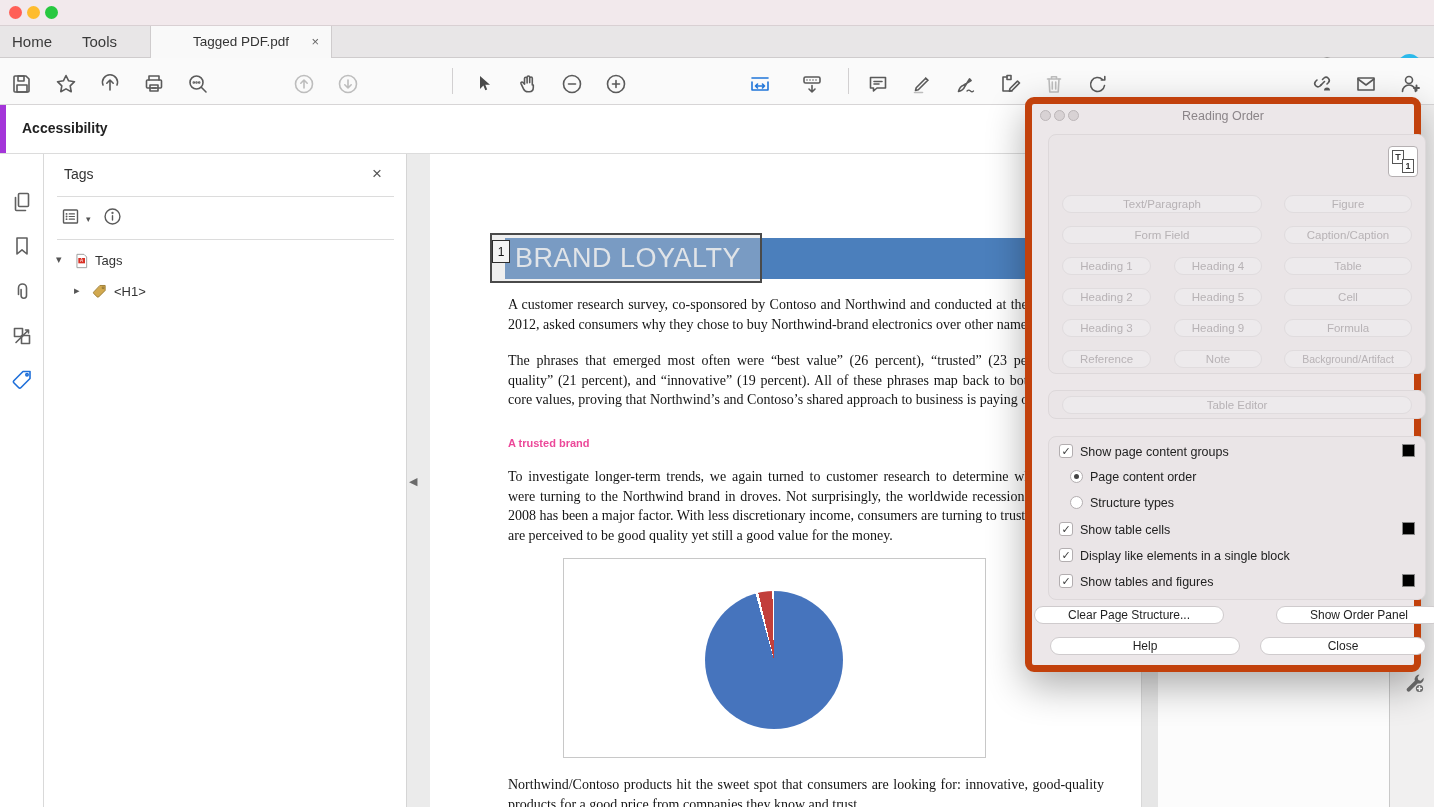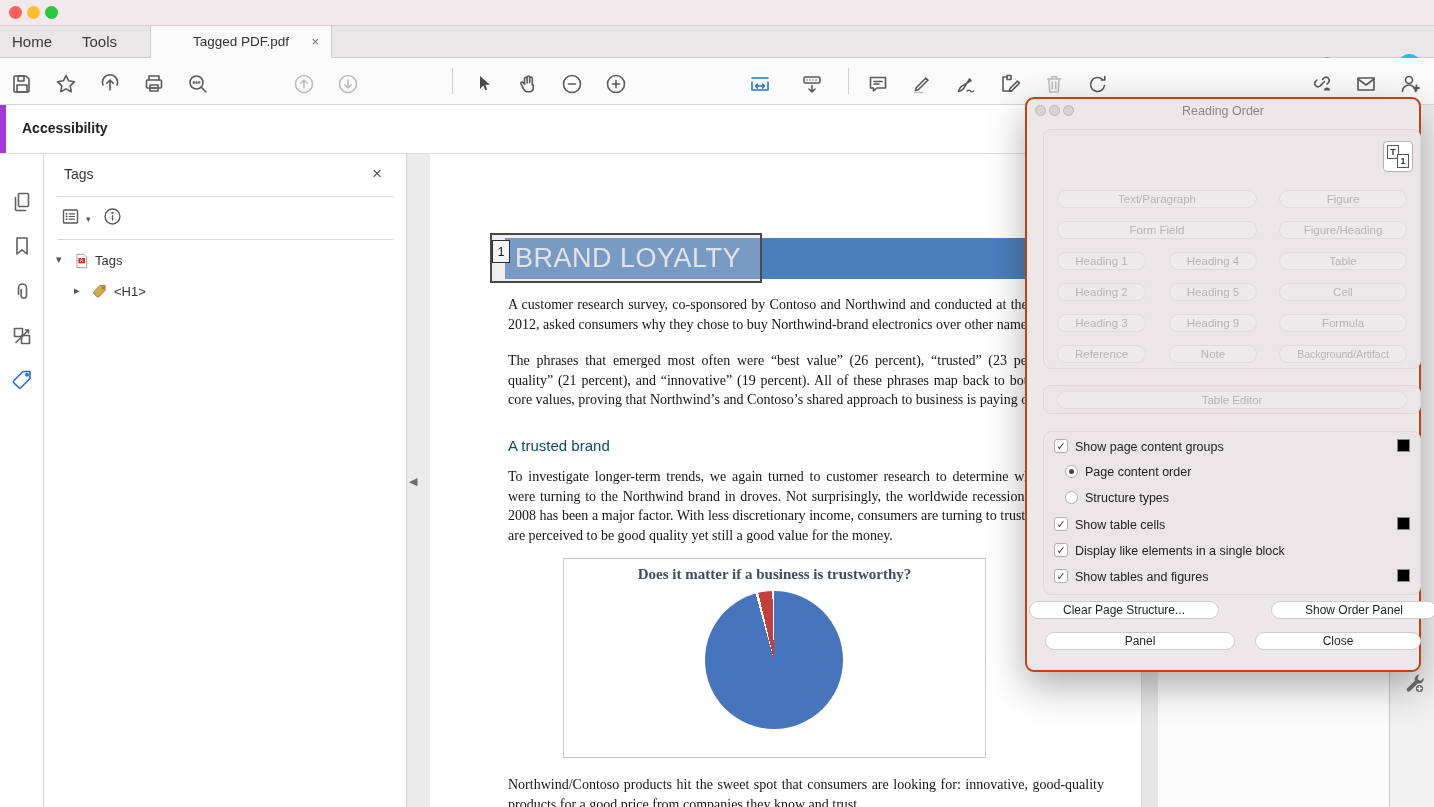--- a/index.html
+++ b/index.html
@@ -58,32 +58,32 @@
   #rightpanel{left:1158px;top:105px;width:231px;height:702px;background:#fcfcfc}
   #rightrail{left:1389px;top:105px;width:45px;height:702px;background:#f1f0f0;border-left:1px solid #c9c9c9}
   #wrench{position:absolute;left:1402px;top:670px;width:24px;height:26px;color:#6f6f6f}
 
   
   #banner{position:absolute;left:505px;top:238px;width:600px;height:41px;background:#4b7fbc}
   #banner-text{font-family:"Liberation Sans",sans-serif;font-weight:300;font-size:27px;color:#e9eef4;line-height:41px;padding-left:10px;letter-spacing:.5px}
   #selrect{position:absolute;left:490px;top:233px;width:272px;height:50px;background:rgba(210,210,210,.35);border:2px solid #4a4a4a}
   #selnum{position:absolute;left:492px;top:240px;width:18px;height:23px;background:#f4f4f4;border:1px solid #2e2e2e;font-size:12px;color:#111;text-align:center;line-height:22px}
   .para{position:absolute;left:508px;width:596px;font-family:"Liberation Serif",serif;font-size:14px;line-height:1.4;color:#141414;text-align:justify}
-  #subhead{position:absolute;left:508px;top:437px;font-size:15px;font-weight:normal;color:#0c4a6e}
+  #subhead{position:absolute;left:508px;top:437px;font-size:11px;font-weight:bold;color:#ec4899}
 
   
   #chartbox{position:absolute;left:563px;top:558px;width:423px;height:200px;background:#fff;border:1px solid #c8c8c8}
   #chart-title{position:absolute;top:7px;width:100%;text-align:center;font-family:"Liberation Serif",serif;font-weight:bold;font-size:15px;color:#3e4d61}
   #pie{position:absolute;left:141px;top:32px;width:138px;height:138px;border-radius:50%}
   #legend{position:absolute;bottom:6px;width:100%;display:flex;justify-content:center;gap:16px;font-family:"Liberation Serif",serif;font-size:11.5px;font-weight:bold;color:#3b3b3b}
   .leg-item{display:flex;align-items:center;gap:4px}
   .leg-sq{width:7px;height:7px;display:inline-block}
 
   
-  #dialog{left:1025px;top:97px;width:396px;height:575px;background:#ece7e9;border:2px solid #c2410c;border-radius:9px;box-shadow:0 14px 38px rgba(0,0,0,.32)}
+  #dialog{left:1025px;top:97px;width:396px;height:575px;background:#ece7e9;border:7px solid #c2410c;border-radius:9px;box-shadow:0 14px 38px rgba(0,0,0,.32)}
   #dlg-title{position:absolute;top:5px;width:100%;text-align:center;font-size:12.5px;color:#8b8589}
   .dlg-light{position:absolute;top:6px;width:11px;height:11px;border-radius:50%;background:#d8d2d4;border:1px solid #bcb6b8}
   .group{position:absolute;left:16px;width:378px;background:#eae5e7;border:1px solid #ddd8da;border-radius:8px}
   #instruction{position:absolute;left:28px;top:38px;width:300px;font-size:12.5px;color:#2b2b2b;line-height:1.5}
   #type-toggle{position:absolute;left:356px;top:42px;width:30px;height:31px;background:#fff;border:1px solid #b5b0b2;border-radius:4px}
   .mini-box{position:absolute;background:#fff;border:1px solid #555;font-size:9px;font-weight:bold;color:#333;text-align:center;line-height:13px}
   .dbtn{position:absolute;height:18px;background:#edeaec;border:1px solid #e0dcde;border-radius:9px;font-size:11.5px;color:#b7b2b5;text-align:center;line-height:16px}
   .ebtn{position:absolute;height:18px;background:#fff;border:1px solid #cfcbcd;border-radius:9px;font-size:12px;color:#1f1f1f;text-align:center;line-height:16px}
   .cb{position:absolute;width:14px;height:14px;background:#fff;border:1px solid #b3aeb0;border-radius:3px;font-size:11px;line-height:13px;text-align:center;color:#3d3d3d}
   .rd{position:absolute;width:13px;height:13px;background:#fff;border:1px solid #b3aeb0;border-radius:50%}
@@ -313,40 +313,39 @@
 <div id="selrect"></div>
 <div id="selnum">1</div>
 
 <p class="para" style="top:295px">A customer research survey, co-sponsored by Contoso and Northwind and conducted at the beginning of 2012, asked consumers why they chose to buy Northwind-brand electronics over other name brands.</p>
 <p class="para" style="top:351px">The phrases that emerged most often were “best value” (26 percent), “trusted” (23 percent), “good quality” (21 percent), and “innovative” (19 percent). All of these phrases map back to both companies’ core values, proving that Northwind’s and Contoso’s shared approach to business is paying off.</p>
 <div id="subhead">A trusted brand</div>
 <p class="para" style="top:467px">To investigate longer-term trends, we again turned to customer research to determine why consumers were turning to the Northwind brand in droves. Not surprisingly, the worldwide recession that began in 2008 has been a major factor. With less discretionary income, consumers are turning to trusted brands that are perceived to be good quality yet still a good value for the money.</p>
 <p class="para" style="top:775px">Northwind/Contoso products hit the sweet spot that consumers are looking for: innovative, good-quality products for a good price from companies they know and trust.</p>
 
 <div id="chartbox">
-  <div id="chart-title">Does it matter if a business is trustworthy?</div>
   <div id="pie" style="background: conic-gradient(rgb(70, 116, 189) 0deg, rgb(70, 116, 189) 344.4deg, rgb(255, 255, 255) 344.4deg, rgb(255, 255, 255) 346.8deg, rgb(194, 63, 59) 346.8deg, rgb(194, 63, 59) 358.6deg, rgb(255, 255, 255) 358.6deg, rgb(255, 255, 255) 360deg);"></div>
 </div>
 
 <div class="abs" id="dialog">
   <span class="dlg-light" style="left:8px"></span>
   <span class="dlg-light" style="left:22px"></span>
   <span class="dlg-light" style="left:36px"></span>
   <div id="dlg-title">Reading Order</div>
 
   <div class="group" style="top:30px;height:240px"></div>
   <div id="type-toggle">
     <span class="mini-box" style="left:3px;top:3px;width:12px;height:14px">T</span>
     <span class="mini-box" style="left:13px;top:12px;width:12px;height:14px">1</span>
   </div>
 
   <button class="dbtn" style="left:30px;top:91px;width:200px">Text/Paragraph</button>
   <button class="dbtn" style="left:252px;top:91px;width:128px">Figure</button>
   <button class="dbtn" style="left:30px;top:122px;width:200px">Form Field</button>
-  <button class="dbtn" style="left:252px;top:122px;width:128px">Figure/Heading</button>
+  <button class="dbtn" style="left:252px;top:122px;width:128px">Caption/Caption</button>
   <button class="dbtn" style="left:30px;top:153px;width:89px">Heading 1</button>
   <button class="dbtn" style="left:142px;top:153px;width:88px">Heading 4</button>
   <button class="dbtn" style="left:252px;top:153px;width:128px">Table</button>
   <button class="dbtn" style="left:30px;top:184px;width:89px">Heading 2</button>
   <button class="dbtn" style="left:142px;top:184px;width:88px">Heading 5</button>
   <button class="dbtn" style="left:252px;top:184px;width:128px">Cell</button>
   <button class="dbtn" style="left:30px;top:215px;width:89px">Heading 3</button>
   <button class="dbtn" style="left:142px;top:215px;width:88px">Heading 9</button>
   <button class="dbtn" style="left:252px;top:215px;width:128px">Formula</button>
   <button class="dbtn" style="left:30px;top:246px;width:89px">Reference</button>
@@ -368,15 +367,15 @@
   <span class="optlbl" style="left:48px;top:419px">Show table cells</span>
   <span class="swatch" style="left: 370px; top: 418px; background: rgb(0, 0, 0);"></span>
   <span class="cb" style="left:27px;top:444px">✓</span>
   <span class="optlbl" style="left:48px;top:445px">Display like elements in a single block</span>
   <span class="cb" style="left:27px;top:470px">✓</span>
   <span class="optlbl" style="left:48px;top:471px">Show tables and figures</span>
   <span class="swatch" style="left: 370px; top: 470px; background: rgb(0, 0, 0);"></span>
 
   <button class="ebtn" style="left:2px;top:502px;width:190px">Clear Page Structure...</button>
   <button class="ebtn" style="left:244px;top:502px;width:166px">Show Order Panel</button>
-  <button class="ebtn" style="left:18px;top:533px;width:190px">Panel</button>
+  <button class="ebtn" style="left:18px;top:533px;width:190px">Help</button>
   <button class="ebtn" style="left:228px;top:533px;width:166px">Close</button>
 </div>
 
 </body></html>

